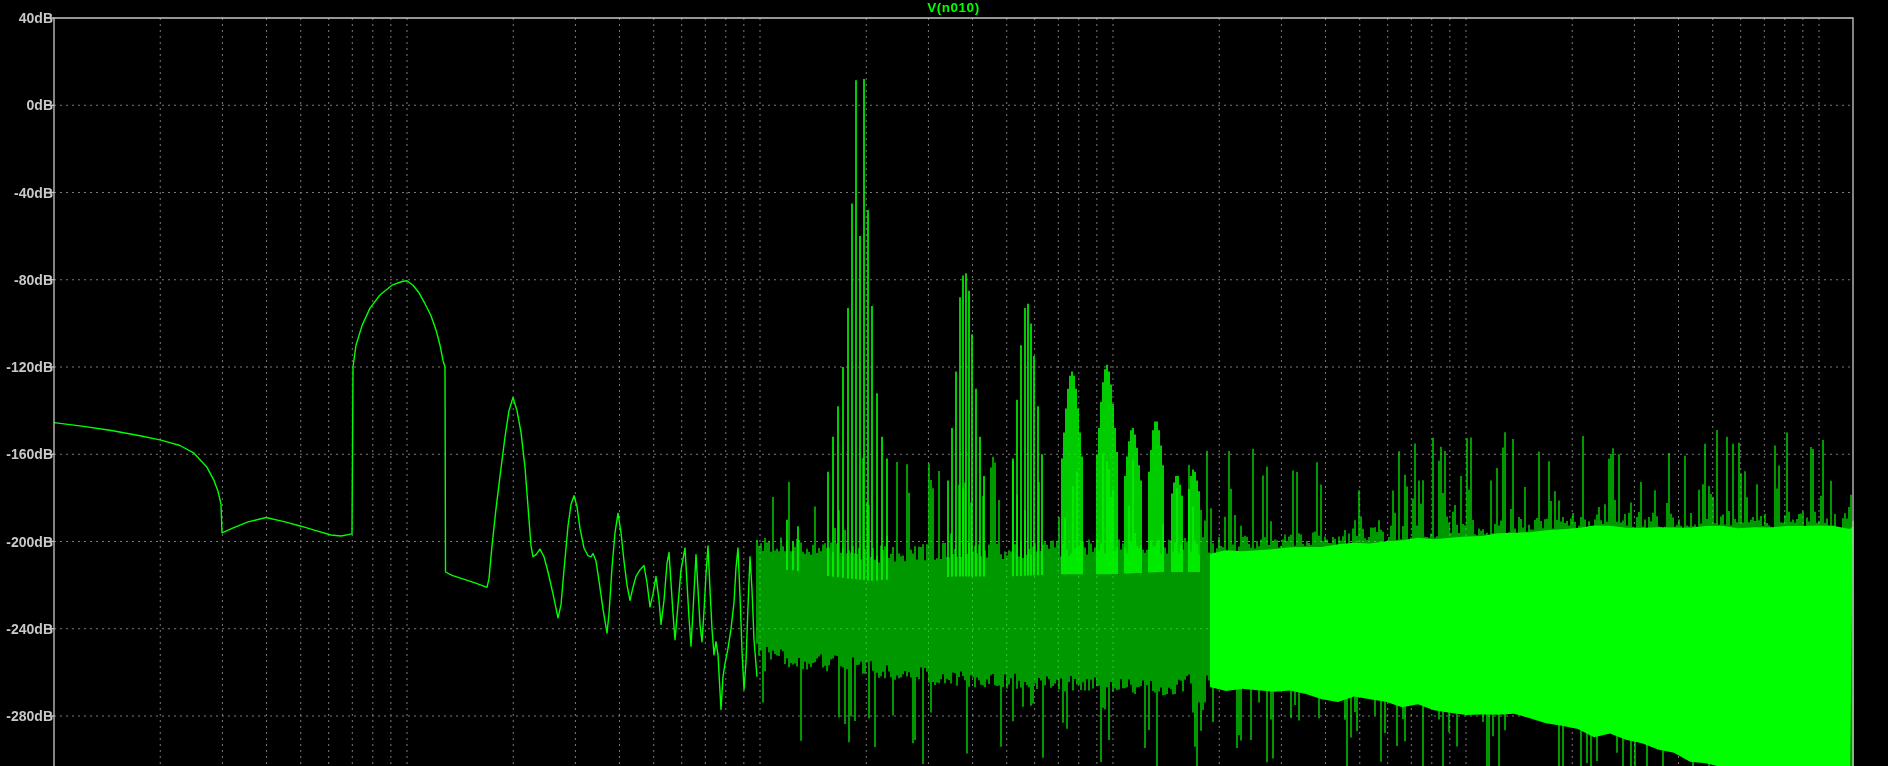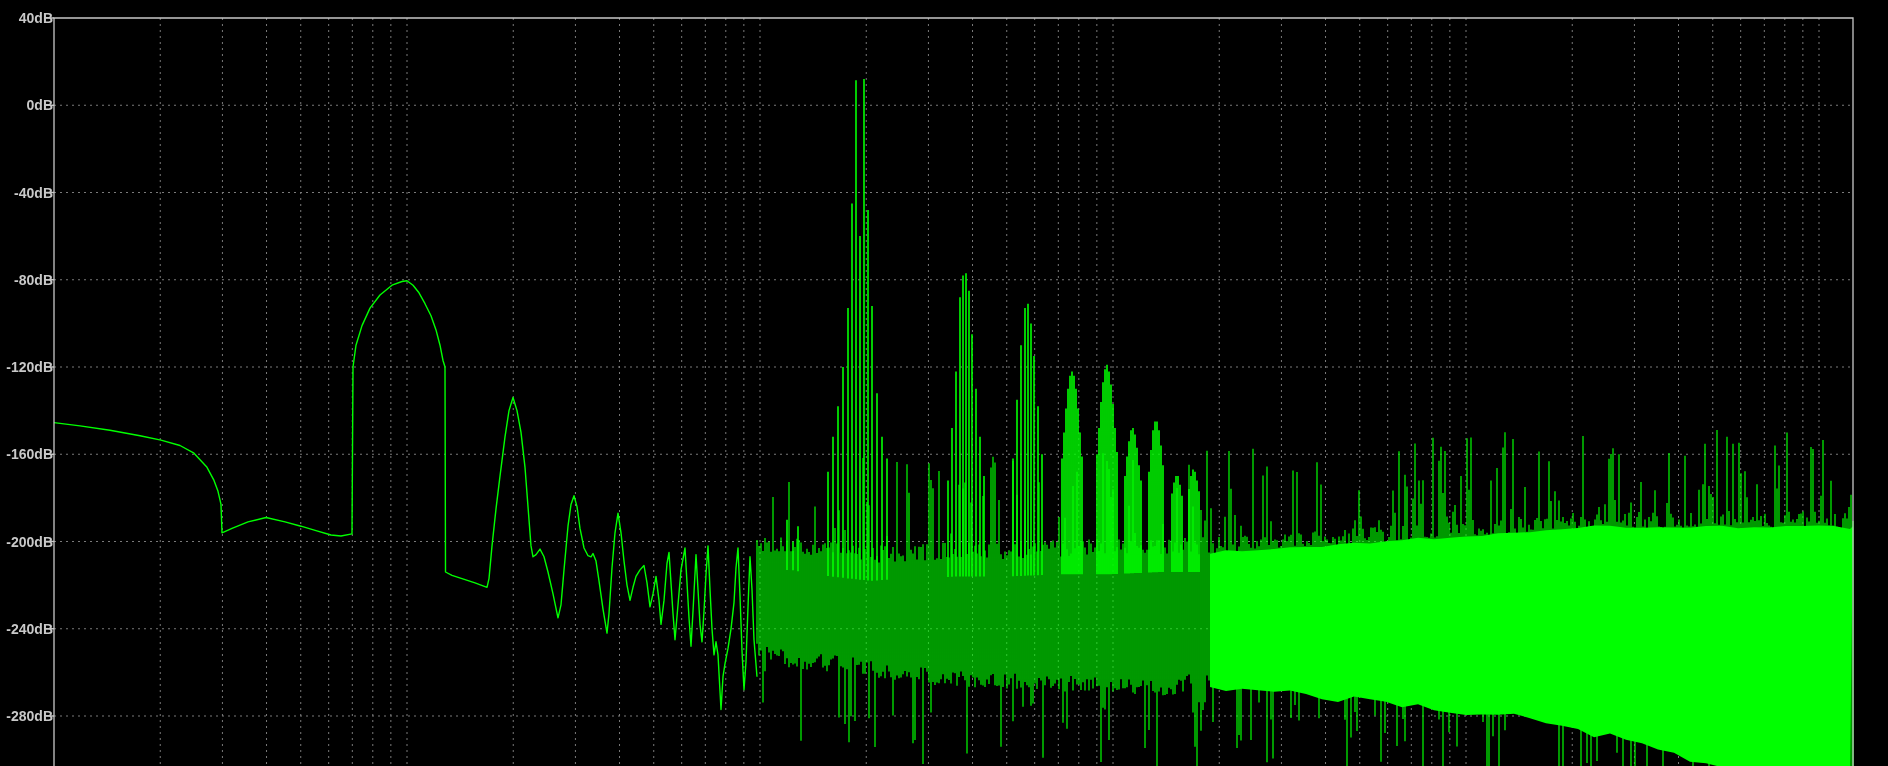--- a/index.html
+++ b/index.html
@@ -18,20 +18,21 @@
     position:absolute;right:8px;width:60px;text-align:right;
     font-size:14px;font-weight:bold;color:#c8c8c8;line-height:16px;
   }
   svg{position:absolute;left:0;top:0;}
 </style>
 </head>
 <body>
 
 <div class="plot-window">
 
+  <div class="plot-title" style="color: rgb(0, 255, 0);">V(n010)</div>
 
   <svg id="chart" width="1888" height="766" viewBox="0 0 1888 766">
     <g id="grid">
         <line x1="160.26358846938535" y1="18" x2="160.26358846938535" y2="766" stroke="#7a7a7a" stroke-width="1" stroke-dasharray="2 4"></line>
         <line x1="222.42380291604084" y1="18" x2="222.42380291604084" y2="766" stroke="#7a7a7a" stroke-width="1" stroke-dasharray="2 4"></line>
         <line x1="266.5271769387707" y1="18" x2="266.5271769387707" y2="766" stroke="#7a7a7a" stroke-width="1" stroke-dasharray="2 4"></line>
         <line x1="300.73641153061465" y1="18" x2="300.73641153061465" y2="766" stroke="#7a7a7a" stroke-width="1" stroke-dasharray="2 4"></line>
         <line x1="328.6873913854262" y1="18" x2="328.6873913854262" y2="766" stroke="#7a7a7a" stroke-width="1" stroke-dasharray="2 4"></line>
         <line x1="352.31960812503263" y1="18" x2="352.31960812503263" y2="766" stroke="#7a7a7a" stroke-width="1" stroke-dasharray="2 4"></line>
         <line x1="372.79076540815606" y1="18" x2="372.79076540815606" y2="766" stroke="#7a7a7a" stroke-width="1" stroke-dasharray="2 4"></line>

